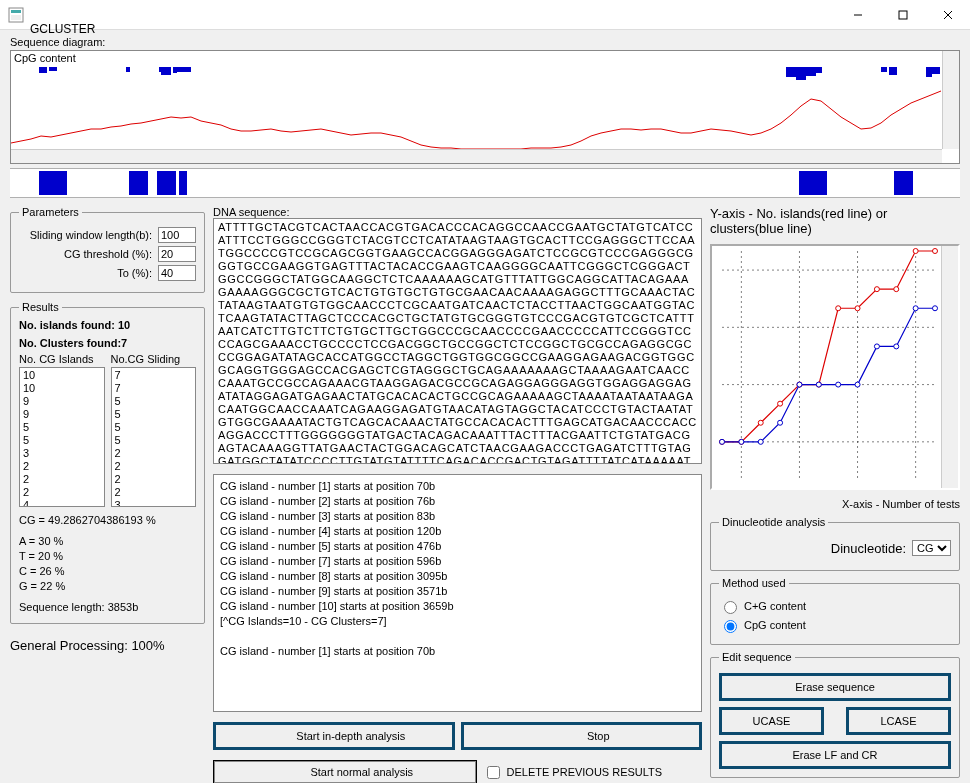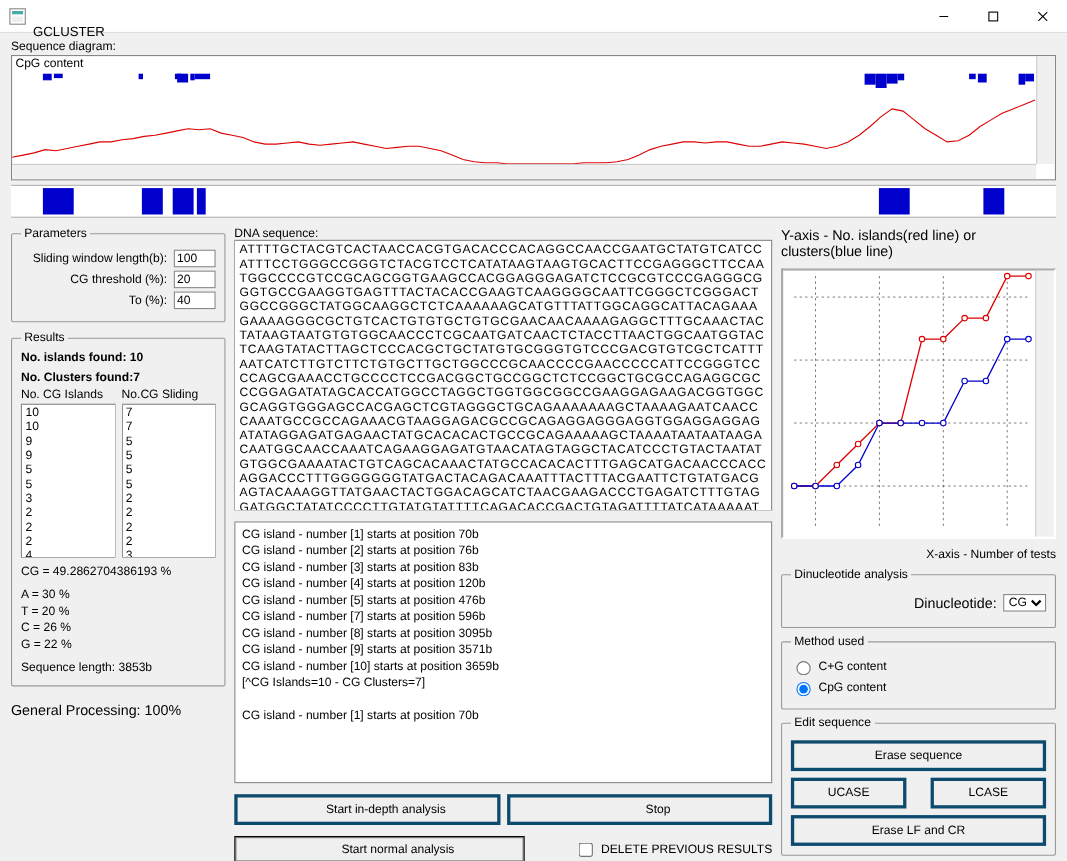--- a/index.html
+++ b/index.html
@@ -266,21 +266,21 @@
           <div>&nbsp;</div>
           <div>CG island - number [1] starts at position 70b</div>
         </div>
 
       <div class="btn-row">
         <div class="btn big">Start in-depth analysis</div>
         <div class="btn big">Stop</div>
       </div>
       <div class="btn-row">
         <div class="btn big pressed">Start normal analysis</div>
-        <div class="chk-wrap" style="flex:1; justify-content:flex-end">
+        <div class="chk-wrap" style="flex:1; justify-content:flex-start">
           <input type="checkbox" style="">
           <span>DELETE PREVIOUS RESULTS</span>
         </div>
       </div>
     </div>
 
     <div class="right-col">
       <div class="axis-label-left">Y-axis - No. islands(red line) or clusters(blue line)</div>
       <div class="chart-box">
         <svg class="rightchart" id="rightchart" width="233" height="244">

